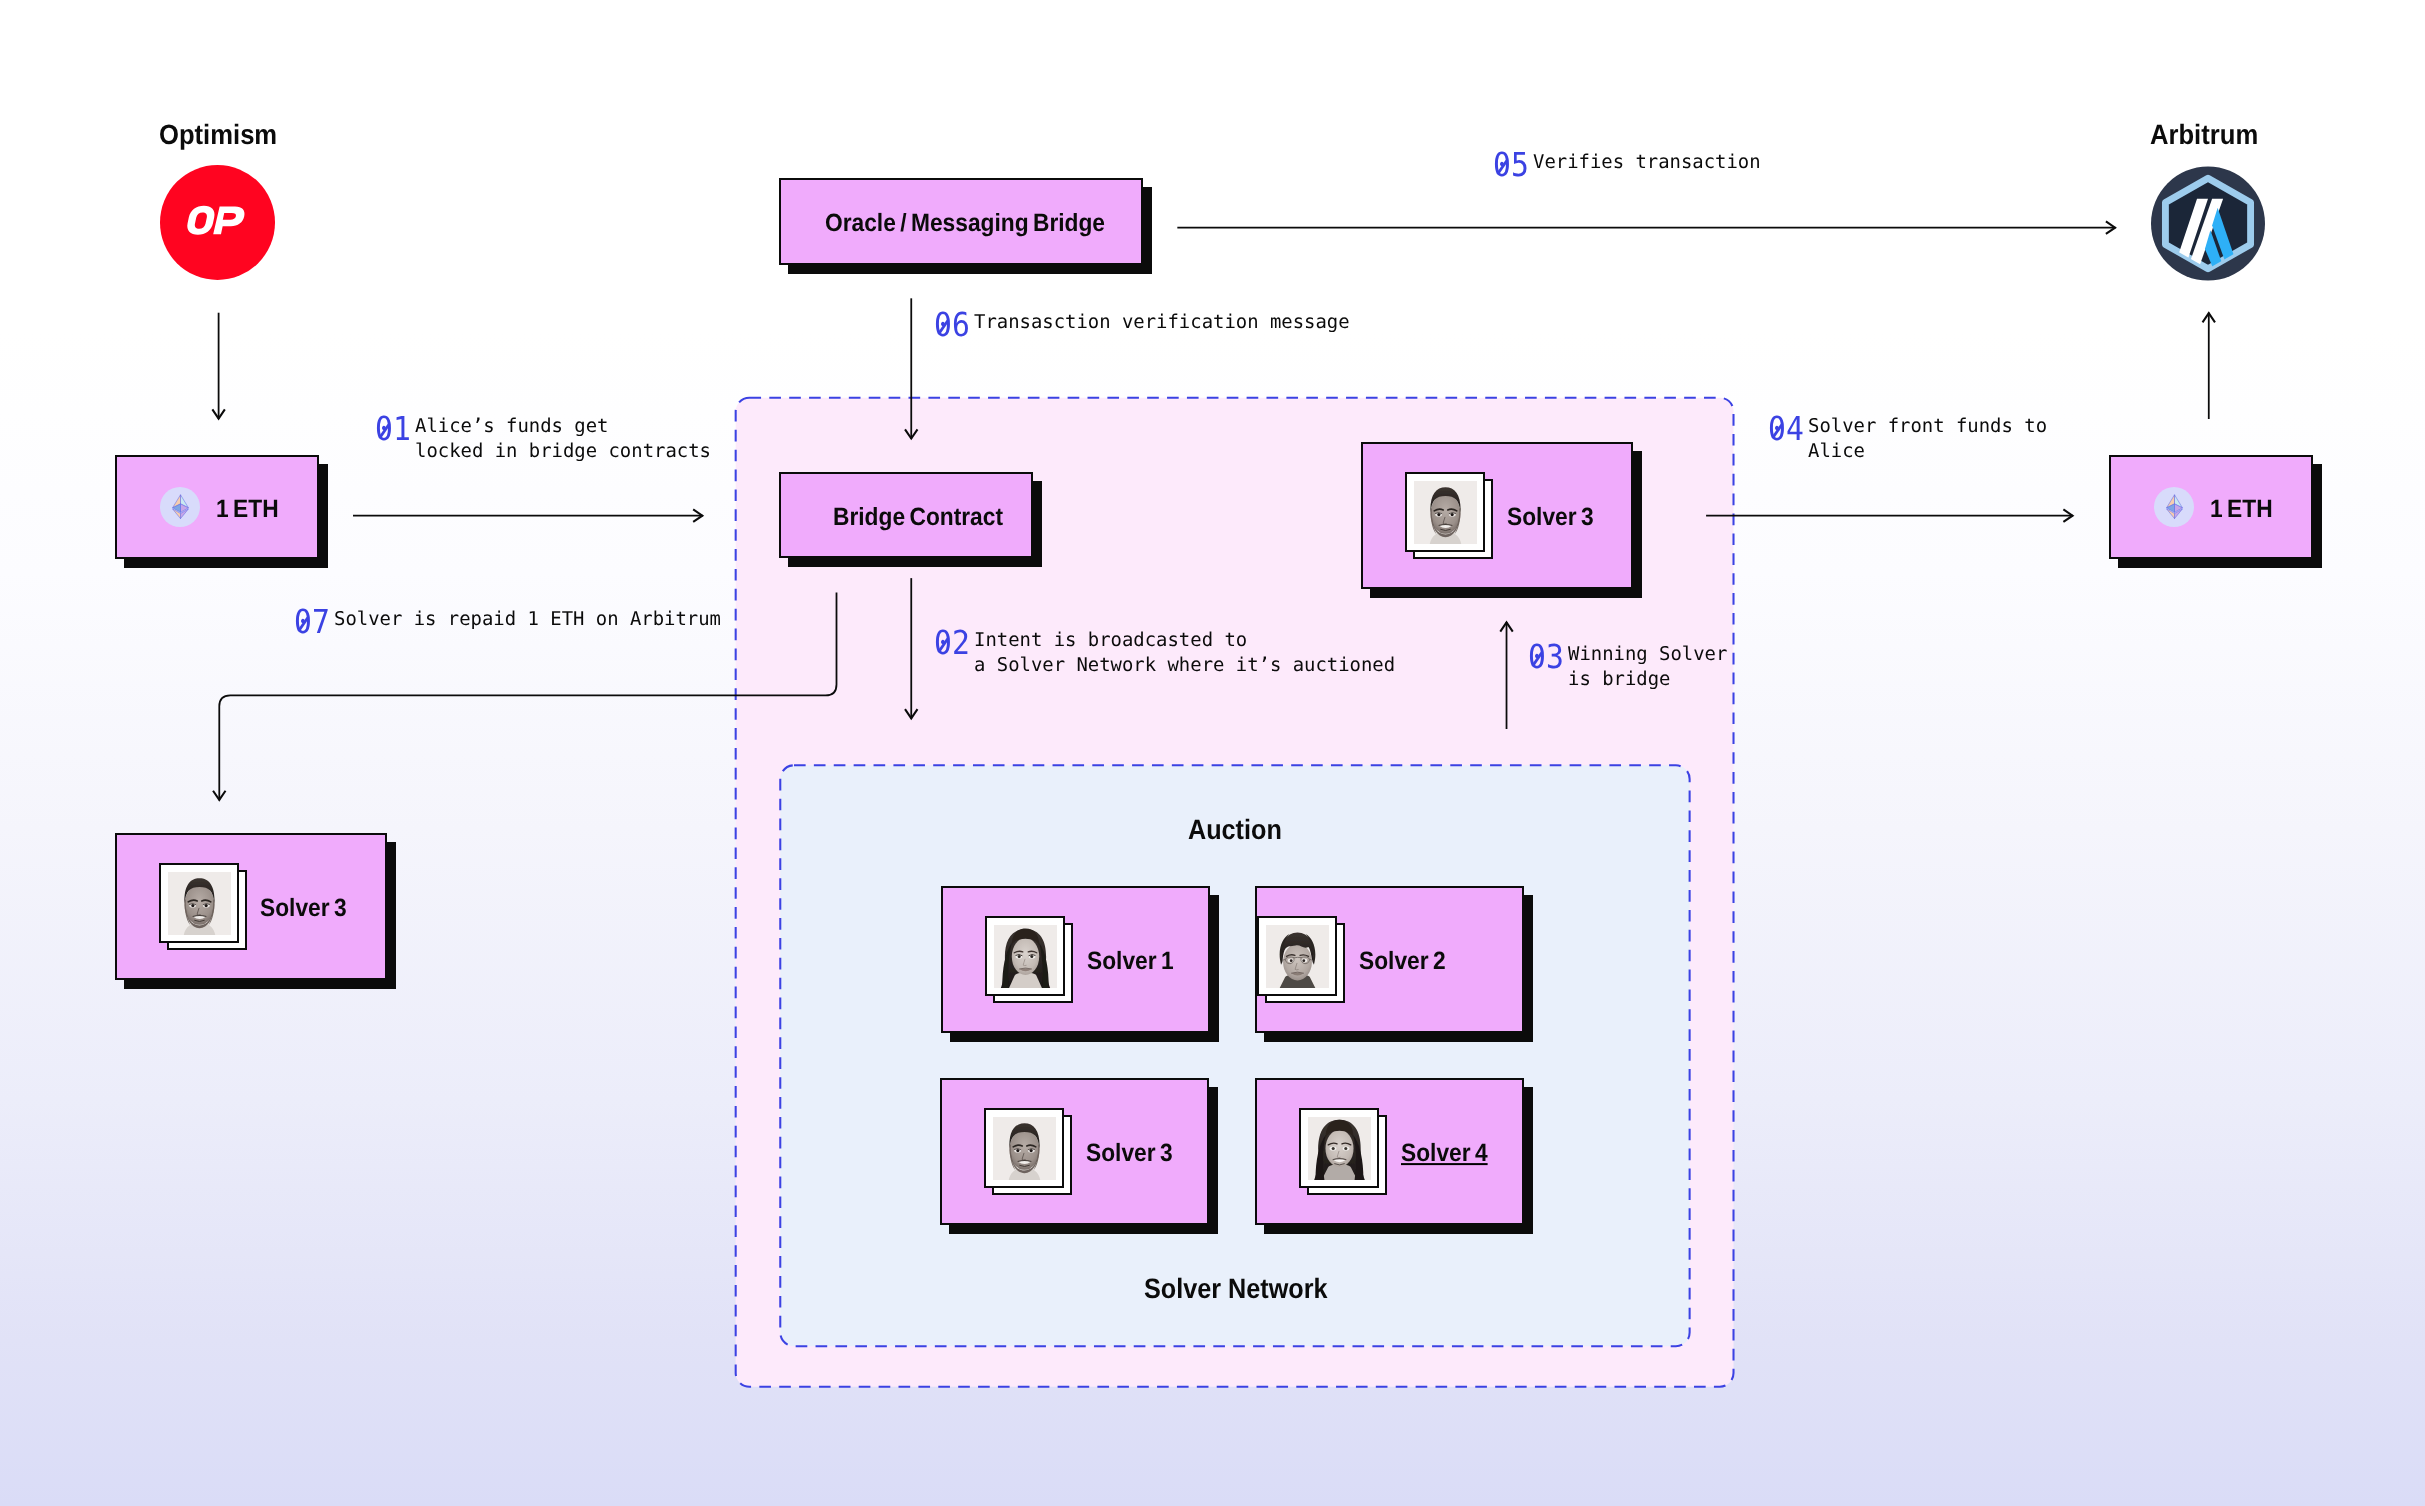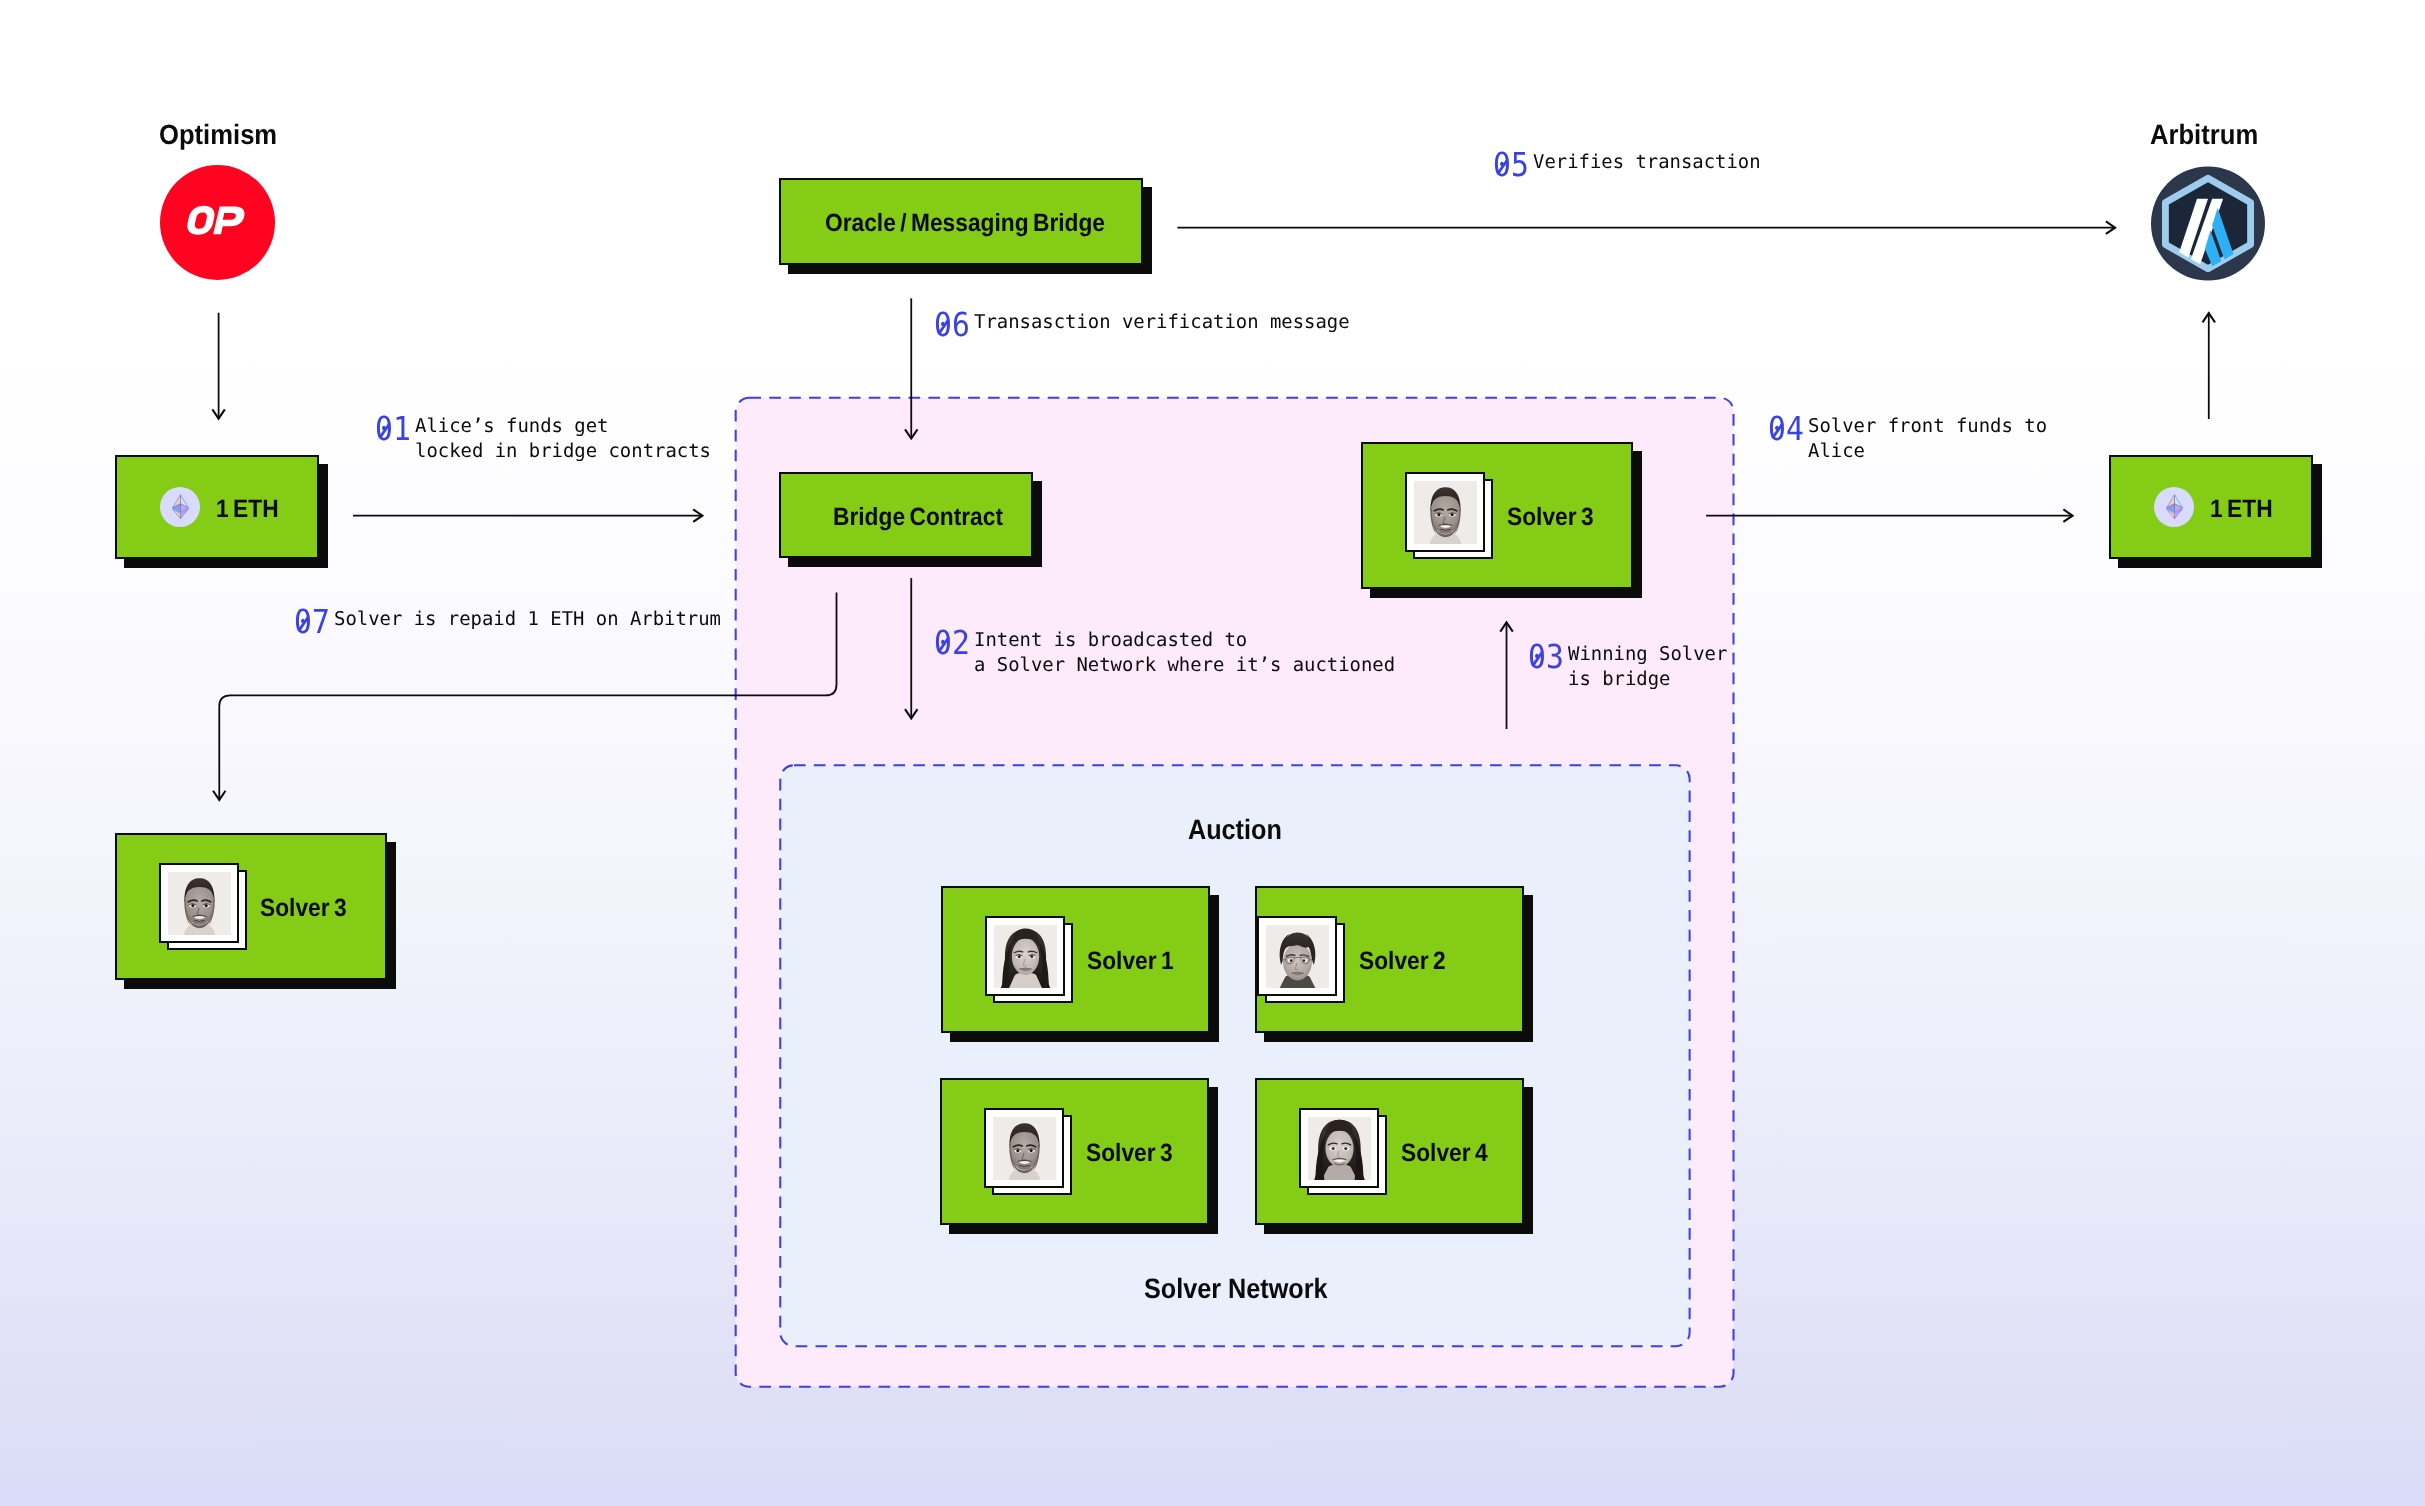--- a/index.html
+++ b/index.html
@@ -10,21 +10,21 @@
     background:linear-gradient(180deg,#ffffff 0%,#ffffff 22%,#fcfcff 38%,#f5f5fc 55%,#ecedfa 73%,#e1e2f7 89%,#dadcf7 100%);
     position:relative;
   }
   #stage{position:absolute;left:0;top:0;width:2426px;height:1506px;}
   .svg-layer{position:absolute;left:0;top:0;width:2426px;height:1506px;pointer-events:none;}
 
   .chain-title{position:absolute;font-weight:700;font-size:28px;color:#0b0b0b;white-space:nowrap;
                display:inline-block;transform:scaleX(0.915);transform-origin:left top;}
 
   
-  .card{position:absolute;background:#84cc16;border:2.1px solid #0b0b0b;display:flex;align-items:center;
+  .card{position:absolute;background:#f0abfc;border:2.1px solid #0b0b0b;display:flex;align-items:center;
         box-shadow:9px 9px 0 0 #0b0b0b;}
   .card-inner{position:relative;display:flex;align-items:center;width:100%;height:100%;}
   .card-title{font-weight:700;font-size:25px;color:#0b0b0b;white-space:nowrap;word-spacing:-2.1px;
               display:inline-block;transform:scaleX(0.91) translateY(2.1px);transform-origin:left center;}
 
   .step{position:absolute;display:flex;flex-direction:row;align-items:flex-start;}
   .step-num{font-family:"DejaVu Sans Mono",monospace;font-weight:400;font-size:33px;color:#3b42e3;
             line-height:1;white-space:pre;position:relative;display:inline-block;
             transform:scaleX(0.9);transform-origin:left top;}
   
@@ -349,21 +349,21 @@
           <div class="front"></div>
           <div class="ph">
             <svg viewBox="0 0 92 92">
               <use href="#faceC"></use>
             </svg>
           </div>
         </div>
       <span class="card-title" style="margin-left:13.7px;">Solver 3</span>
     </div>
   </div>
-  <div class="card" style="left:1255px;top:1078px;width:269px;height:147px;">
+  <div class="card" style="left:1255px;top:1078px;width:269px;height:147px;text-decoration:underline;">
     <div class="card-inner" style="padding-left:42px;">
       <div class="avatar">
           <div class="back"></div>
           <div class="front"></div>
           <div class="ph">
             <svg viewBox="0 0 92 92">
               <use href="#faceD"></use>
             </svg>
           </div>
         </div>

